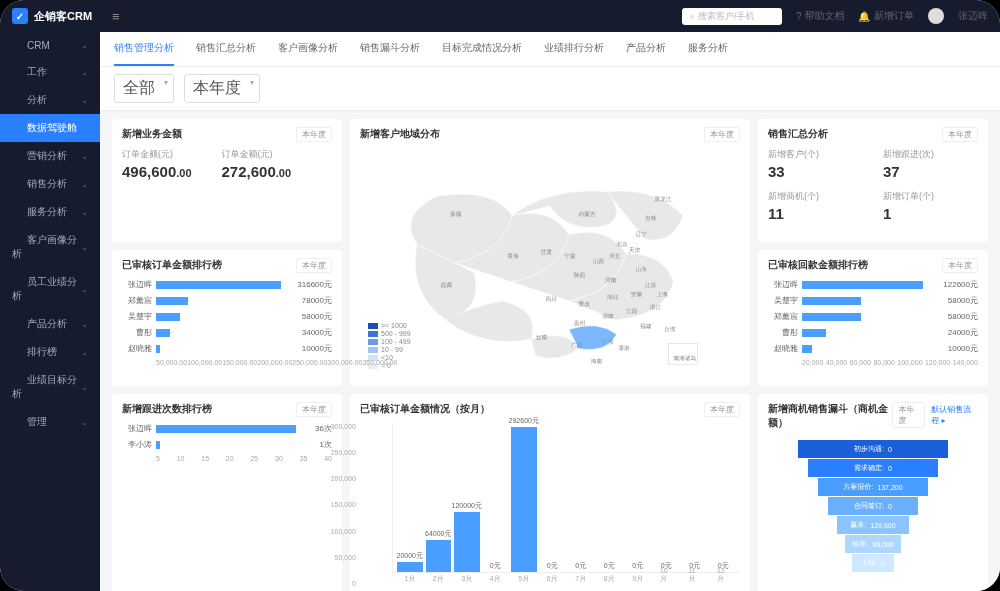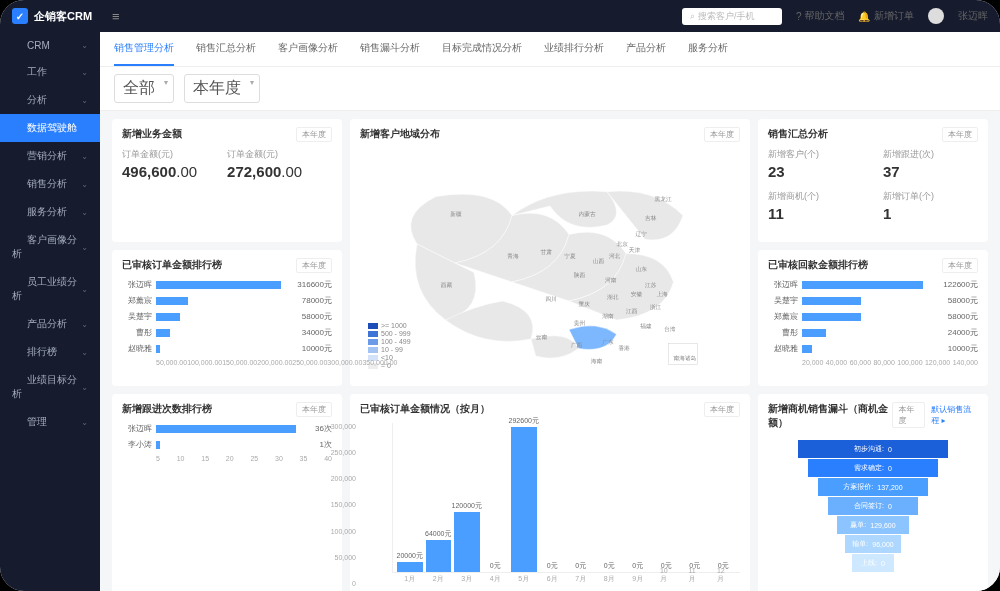--- a/index.html
+++ b/index.html
@@ -29,21 +29,21 @@
 .select{border:1px solid #ddd;border-radius:3px;padding:3px 18px 3px 8px;font-size:16px;color:#555;position:relative;background:#fff;cursor:pointer}
 .select::after{content:"▾";position:absolute;right:5px;top:3px;font-size:8px;color:#aaa}
 .grid{flex:1;overflow:auto;padding:8px 12px;display:grid;grid-template-columns:230px 1fr 230px;grid-auto-rows:min-content;gap:8px}
 .card{background:#fff;border-radius:4px;padding:8px 10px;position:relative}
 .card-hd{display:flex;justify-content:space-between;align-items:flex-start;margin-bottom:6px}
 .card-title{font-size:10px;font-weight:600;color:#333}
 .period-btn{font-size:8px;color:#999;border:1px solid #eee;border-radius:2px;padding:1px 5px;cursor:pointer}
 .stat-row{display:flex;gap:30px}
 .stat-label{font-size:9px;color:#999;margin-bottom:2px}
 .stat-val{font-size:15px;font-weight:600;color:#333}
-.stat-val .dec{font-size:15px;font-weight:400}
+.stat-val .dec{font-size:11px;font-weight:700}
 .hbar{display:flex;align-items:center;margin:5px 0;font-size:8px;color:#666}
 .hbar-name{width:30px;text-align:right;margin-right:4px}
 .hbar-track{flex:1;height:8px;position:relative}
 .hbar-fill{height:100%;background:#4a9eff;position:absolute;left:0}
 .hbar-val{font-size:8px;color:#666;margin-left:3px;white-space:nowrap}
 .axis-x{display:flex;justify-content:space-between;font-size:7px;color:#aaa;margin-top:2px;padding-left:34px}
 .map-box{height:230px;display:flex;align-items:center;justify-content:center;position:relative}
 .map-svg{width:100%;height:100%}
 .map-legend{position:absolute;left:8px;bottom:8px;font-size:7px;color:#888}
 .leg-row{display:flex;align-items:center;gap:3px;margin:1px 0}
@@ -265,21 +265,21 @@
         </div>
 
         <div class="card">
           <div class="card-hd">
             <span class="card-title">销售汇总分析</span>
             <span class="period-btn">本年度</span>
           </div>
           <div class="stat-grid" id="count-stats">
               <div>
                 <div class="stat-label">新增客户(个)</div>
-                <div class="stat-val">23</div>
+                <div class="stat-val">33</div>
               </div>
               <div>
                 <div class="stat-label">新增跟进(次)</div>
                 <div class="stat-val">37</div>
               </div>
               <div>
                 <div class="stat-label">新增商机(个)</div>
                 <div class="stat-val">11</div>
               </div>
               <div>

